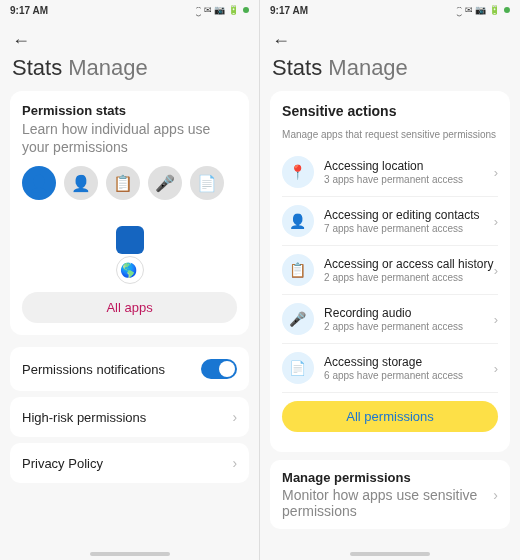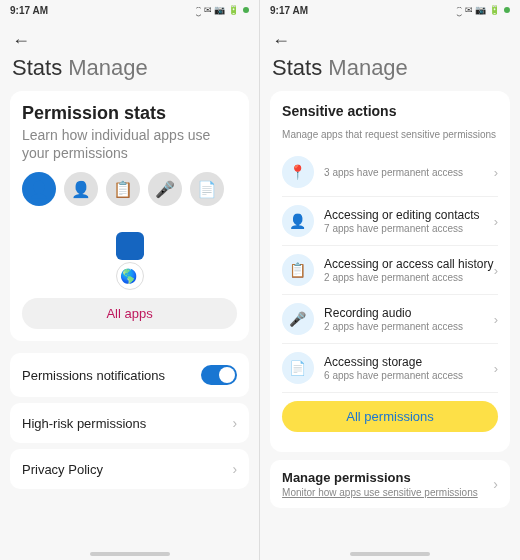--- a/index.html
+++ b/index.html
@@ -61,21 +61,21 @@
 
     
     .permission-stats-card {
       background: white;
       border-radius: 12px;
       padding: 12px;
       margin-bottom: 12px;
     }
 
     .card-title {
-      font-size: 18px;
+      font-size: 13px;
       font-weight: 600;
       color: #222;
       margin-bottom: 2px;
     }
 
     .card-subtitle {
       font-size: 14px;
       color: #888;
       margin-bottom: 10px;
       line-height: 1.3;
@@ -264,23 +264,22 @@
     }
 
     .special-title {
       font-size: 13px;
       font-weight: 600;
       color: #222;
       margin-bottom: 2px;
     }
 
     .special-subtitle {
-      font-size: 10px;
+      font-size: 14px;
       color: #888;
-      text-decoration: underline;
     }
 
     .bottom-bar {
       height: 4px;
       background: #ccc;
       border-radius: 2px;
       width: 80px;
       margin: 6px auto 4px;
     }
   </style>
@@ -367,20 +366,21 @@
   </div>
 
   <div class="content-area">
     <div class="sensitive-card">
       <div class="sensitive-title">Sensitive actions</div>
       <div class="sensitive-subtitle">Manage apps that request sensitive permissions</div>
 
       <div class="perm-item">
         <div class="perm-item-icon">📍</div>
         <div class="perm-item-text">
+          <div class="perm-item-name">Accessing location</div>
           <div class="perm-item-desc">3 apps have permanent access</div>
         </div>
         <span class="perm-item-chevron">›</span>
       </div>
 
       <div class="perm-item">
         <div class="perm-item-icon">👤</div>
         <div class="perm-item-text">
           <div class="perm-item-name">Accessing or editing contacts</div>
           <div class="perm-item-desc">7 apps have permanent access</div>

